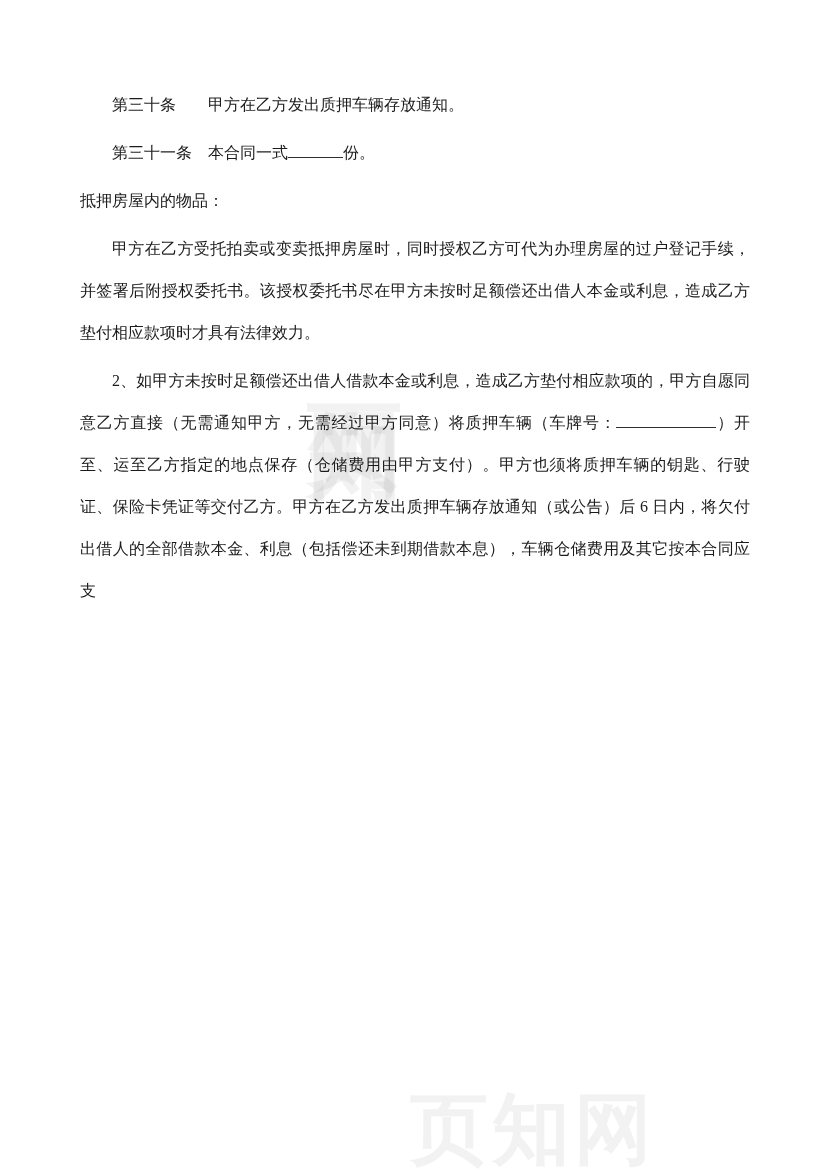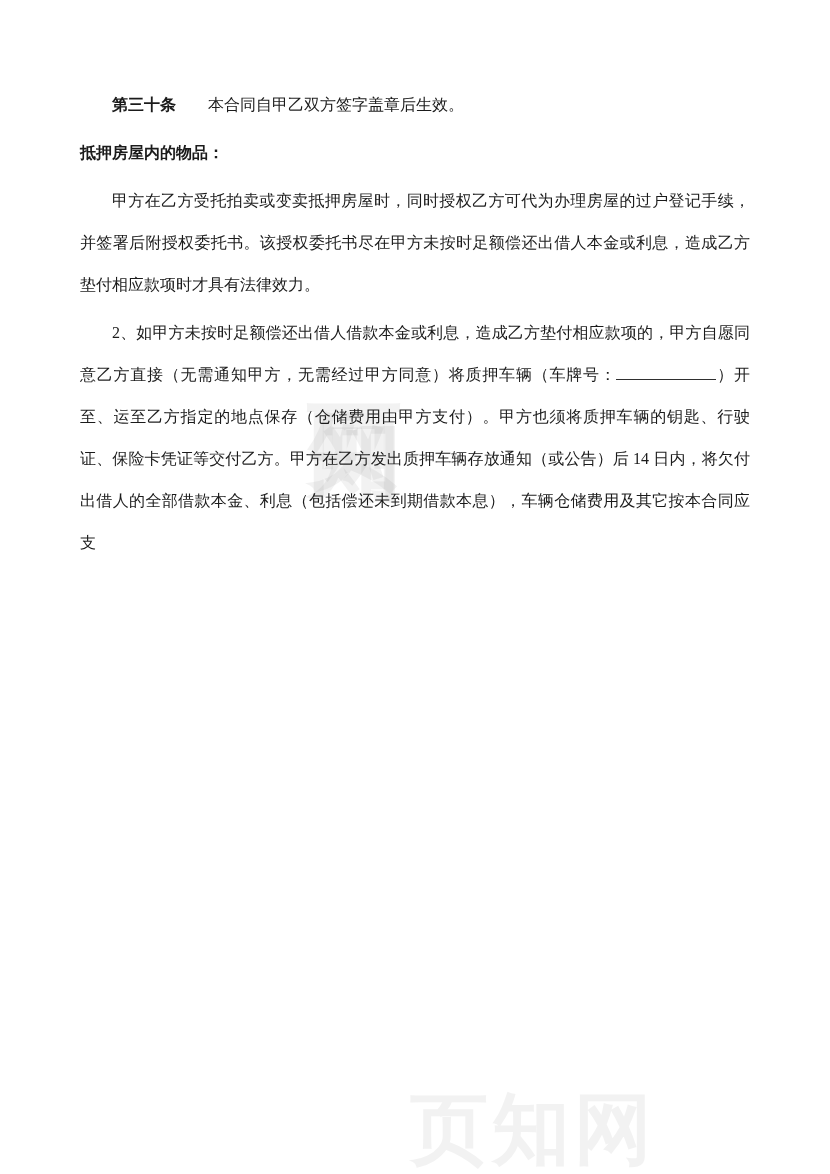--- a/index.html
+++ b/index.html
@@ -26,21 +26,21 @@
     line-height: 42px;
     text-align: justify;
   }
   p.para {
     text-indent: 32px;
     margin-bottom: 6px;
   }
   p.heading {
     text-indent: 0;
   }
-  .bold { font-weight: bold; }
+  .bold { font-weight: normal; }
   .blank {
     display: inline-block;
     border-bottom: 1px solid #2f2f2f;
     height: 0.9em;
     vertical-align: baseline;
   }
   .watermark {
     position: absolute;
     z-index: 1;
     color: rgba(130, 130, 130, 0.10);
@@ -62,18 +62,19 @@
     letter-spacing: 4px;
   }
 </style>
 </head>
 <body>
 
 <div class="page">
   <div class="watermark mid">页知网</div>
   <div class="watermark bottom">页知网</div>
   <div class="doc">
-      <p class="para"><span class="bold">第三十条</span><span>　　本合同自甲乙双方签字盖章后生效。</span></p>
+      <p class="para"><span class="bold">第三十条</span><span>　　甲方在乙方发出质押车辆存放通知。</span></p>
+      <p class="para"><span class="bold">第三十一条</span><span>　本合同一式</span><span class="blank" style="width: 55px;"></span><span>份。</span></p>
       <p class="para heading"><span class="bold">抵押房屋内的物品：</span></p>
       <p class="para"><span>甲方在乙方受托拍卖或变卖抵押房屋时，同时授权乙方可代为办理房屋的过户登记手续，并签署后附授权委托书。该授权委托书尽在甲方未按时足额偿还出借人本金或利息，造成乙方垫付相应款项时才具有法律效力。</span></p>
-      <p class="para"><span>2、如甲方未按时足额偿还出借人借款本金或利息，造成乙方垫付相应款项的，甲方自愿同意乙方直接（无需通知甲方，无需经过甲方同意）将质押车辆（车牌号：</span><span class="blank" style="width: 100px;"></span><span>）开至、运至乙方指定的地点保存（仓储费用由甲方支付）。甲方也须将质押车辆的钥匙、行驶证、保险卡凭证等交付乙方。甲方在乙方发出质押车辆存放通知（或公告）后 14 日内，将欠付出借人的全部借款本金、利息（包括偿还未到期借款本息），车辆仓储费用及其它按本合同应支</span></p>
+      <p class="para"><span>2、如甲方未按时足额偿还出借人借款本金或利息，造成乙方垫付相应款项的，甲方自愿同意乙方直接（无需通知甲方，无需经过甲方同意）将质押车辆（车牌号：</span><span class="blank" style="width: 100px;"></span><span>）开至、运至乙方指定的地点保存（仓储费用由甲方支付）。甲方也须将质押车辆的钥匙、行驶证、保险卡凭证等交付乙方。甲方在乙方发出质押车辆存放通知（或公告）后 6 日内，将欠付出借人的全部借款本金、利息（包括偿还未到期借款本息），车辆仓储费用及其它按本合同应支</span></p>
     </div>
 </div>
 
 </body></html>

